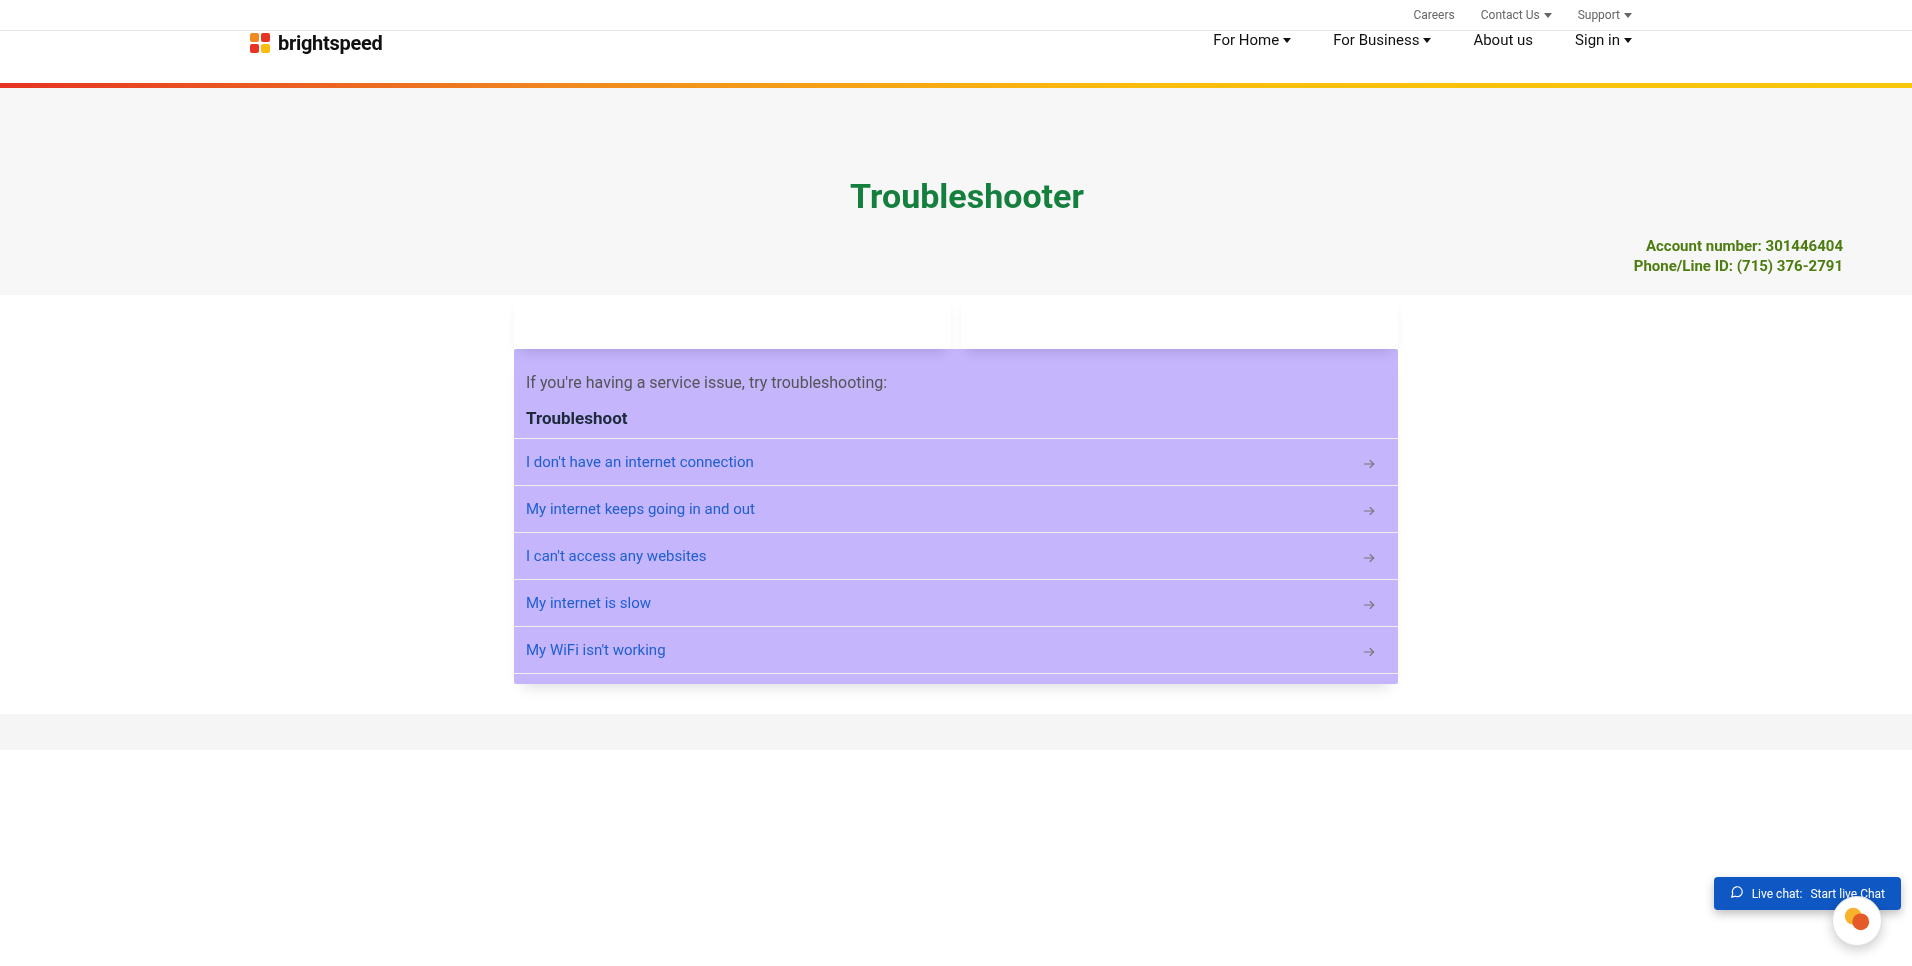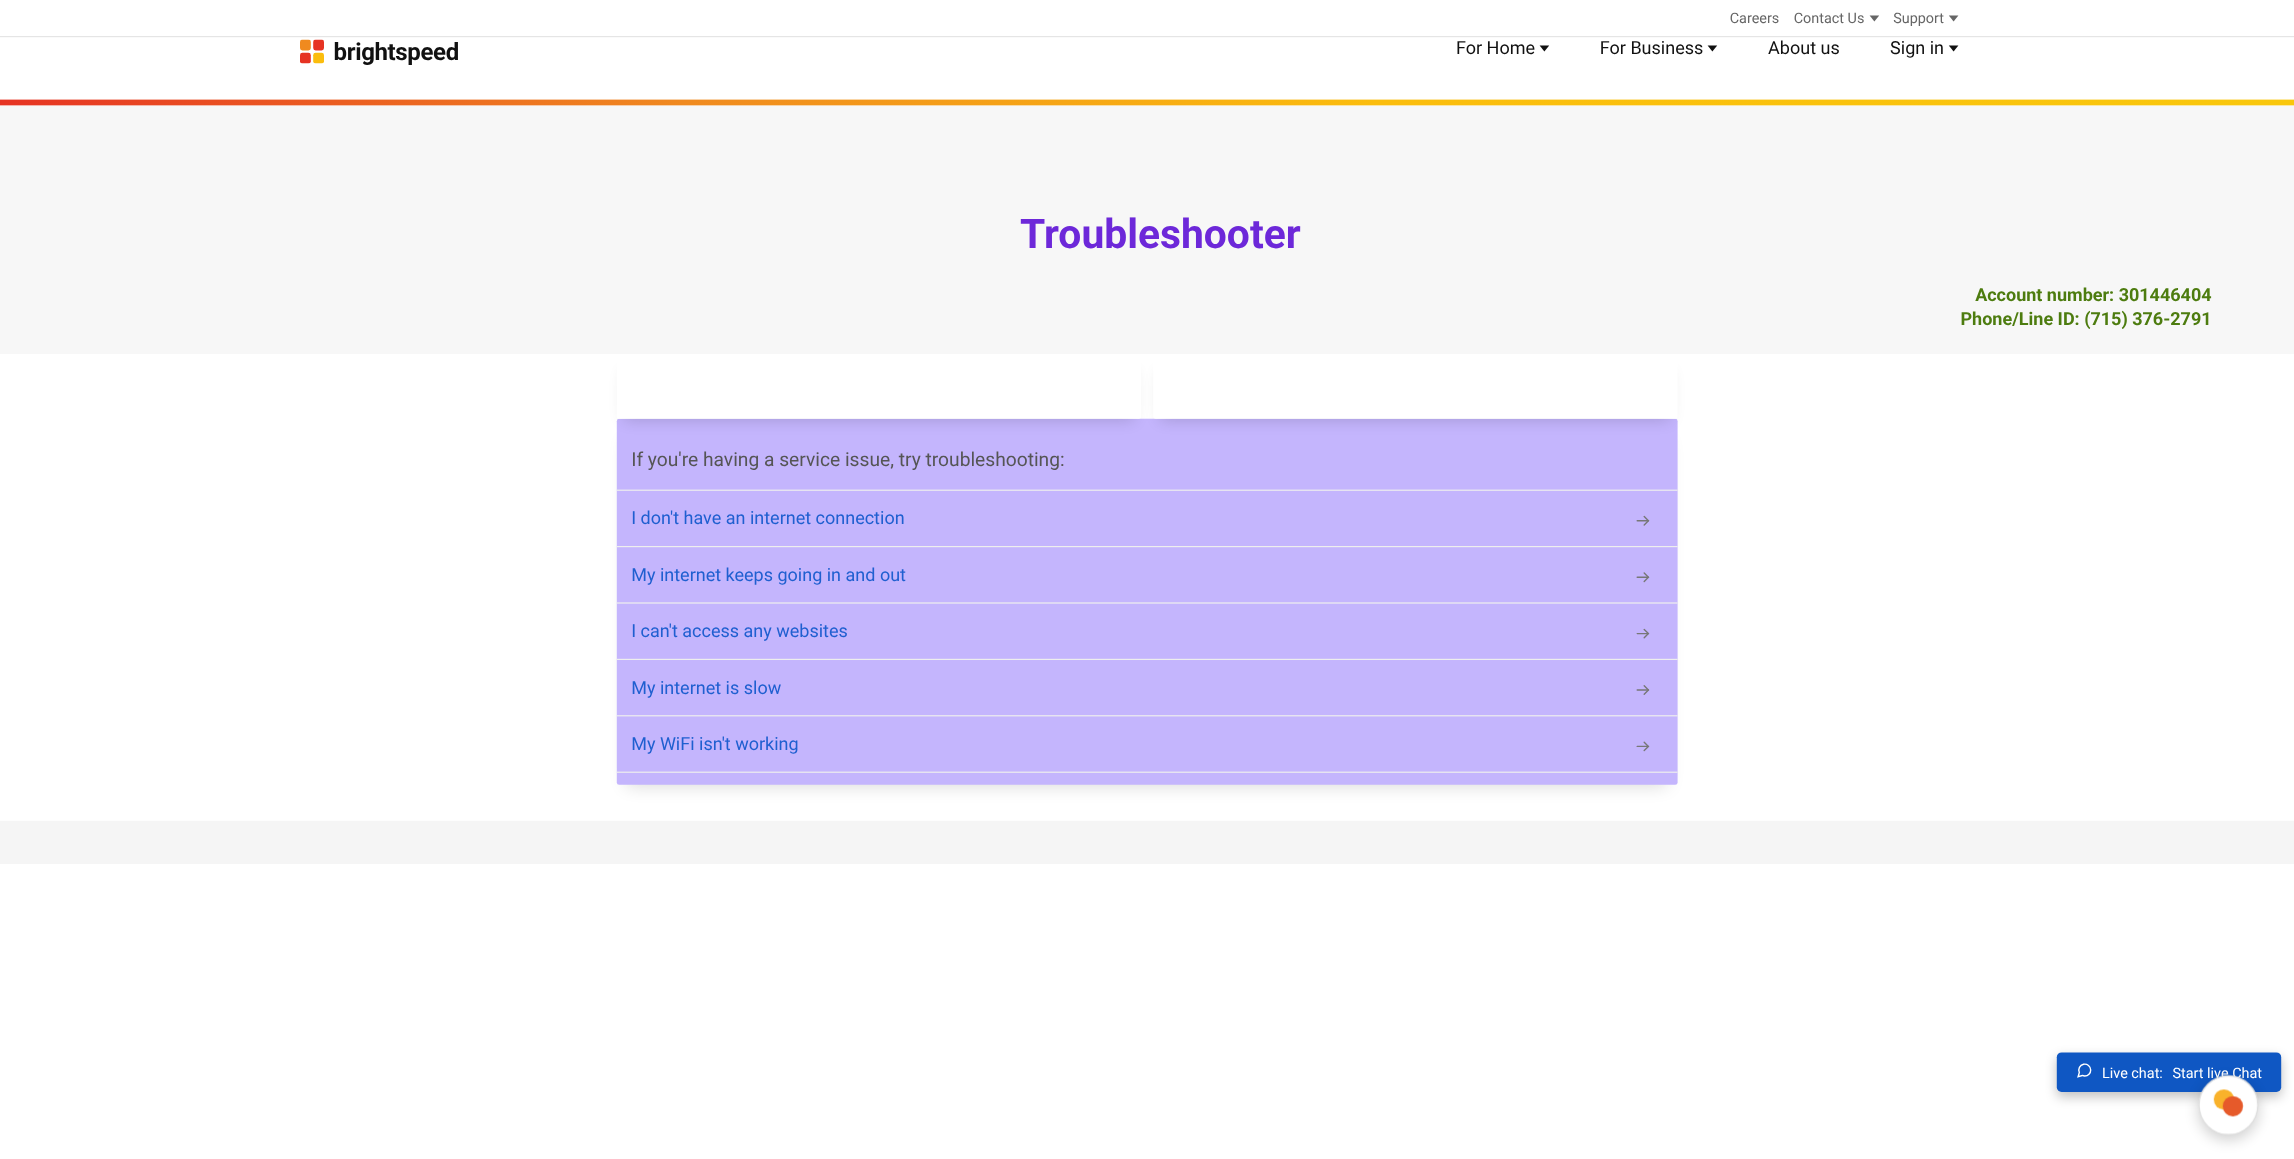--- a/index.html
+++ b/index.html
@@ -10,21 +10,21 @@
       height: 31px;
       border-bottom: 1px solid #e5e5e5;
       display: flex;
       justify-content: flex-end;
       align-items: center;
       padding-right: 280px;
       font-size: 12px;
       color: #666;
     }
     .utility-bar a {
-      margin-left: 12px;
+      margin-left: 26px;
       color: #666;
       text-decoration: none;
       display: inline-flex;
       align-items: center;
       gap: 4px;
     }
 
     
     .main-nav {
       height: 52px;
@@ -75,21 +75,21 @@
     
     .hero {
       background: #f7f7f7;
       padding-top: 88px;
       padding-bottom: 18px;
     }
     .page-title {
       text-align: center;
       font-size: 34px;
       font-weight: 700;
-      color: #6d28d9;
+      color: #15803d;
       margin-bottom: 20px;
       padding-left: 22px;
     }
     .acct-block {
       padding-right: 69px;
       text-align: right;
       font-size: 15px;
       font-weight: 700;
       color: #4d7c0f;
       line-height: 1.35;
@@ -271,20 +271,21 @@
 </div>
 
 <div class="cards-row">
   <div class="card-blank"></div>
   <div class="card-blank"></div>
 </div>
 
 <div class="main-wrap">
   <div class="list-card">
     <div class="intro-text">If you're having a service issue, try troubleshooting:</div>
+    <div class="subhead">Troubleshoot</div>
 
     <div class="row">
       <span class="row-label">I don't have an internet connection</span>
       <span class="arrow">
         <svg width="14" height="14" viewBox="0 0 24 24" fill="none" stroke-width="2" stroke-linecap="round">
             <line x1="4" y1="12" x2="20" y2="12"></line>
             <polyline points="14 6 20 12 14 18"></polyline>
           </svg>
       </span>
     </div>

